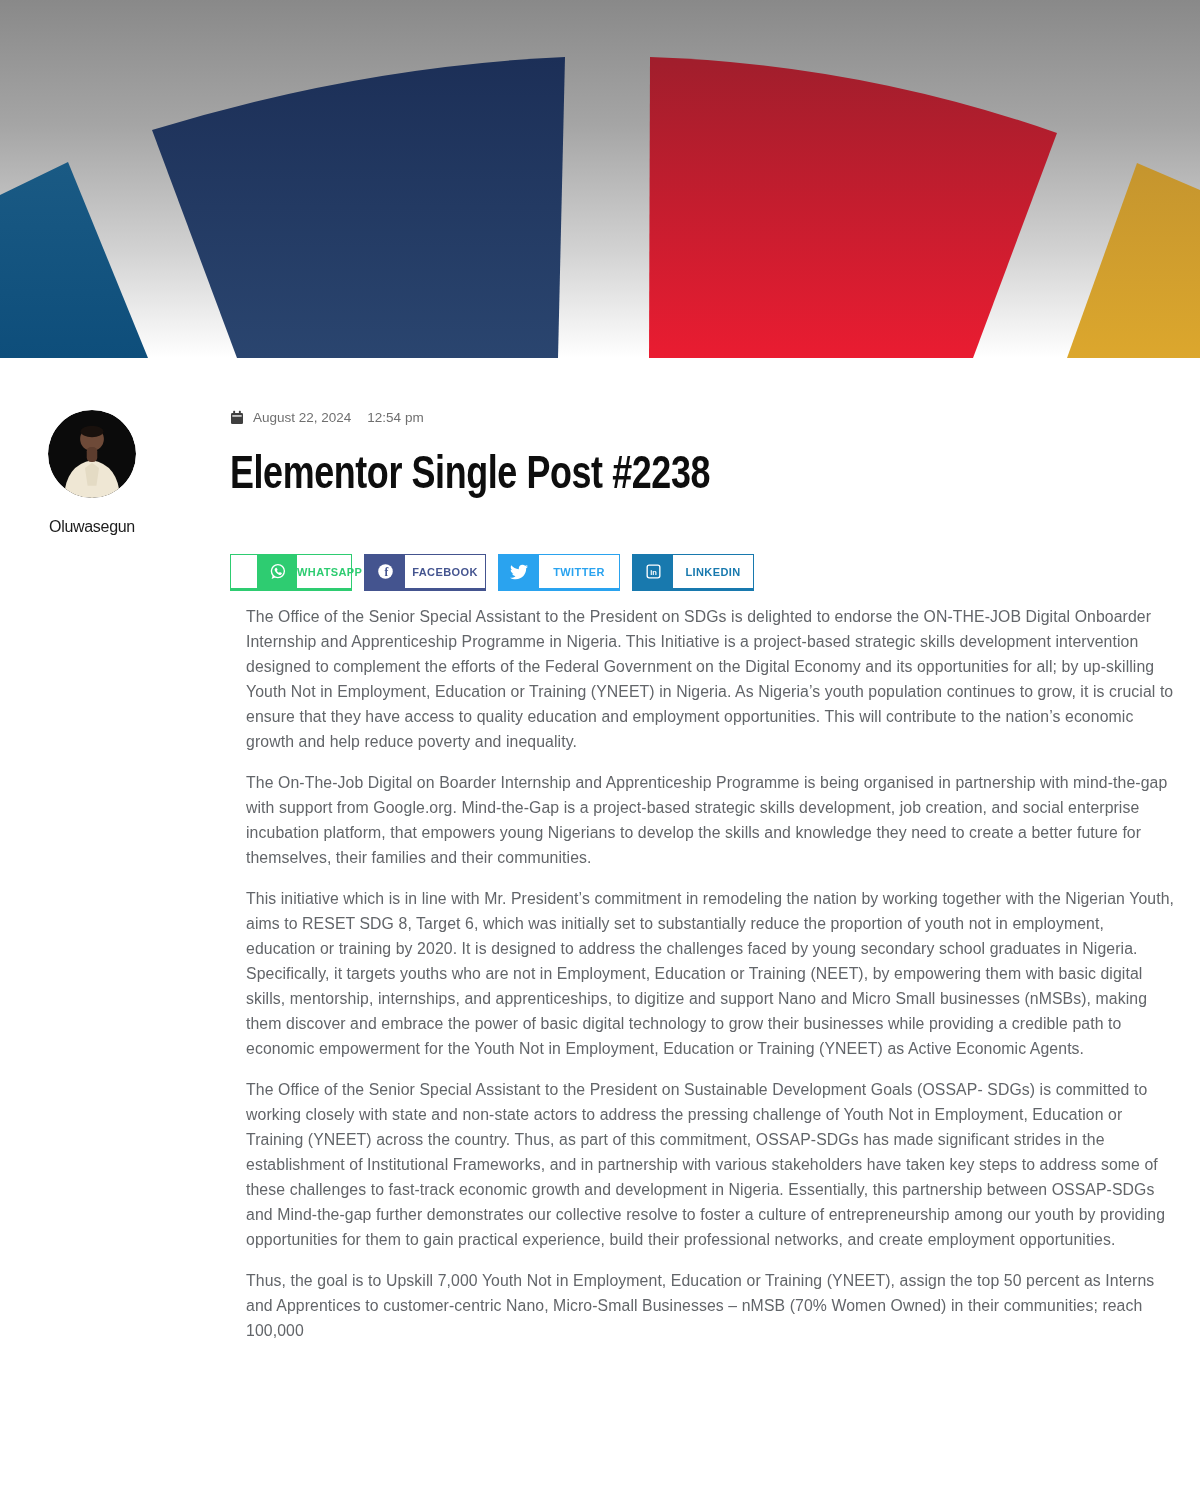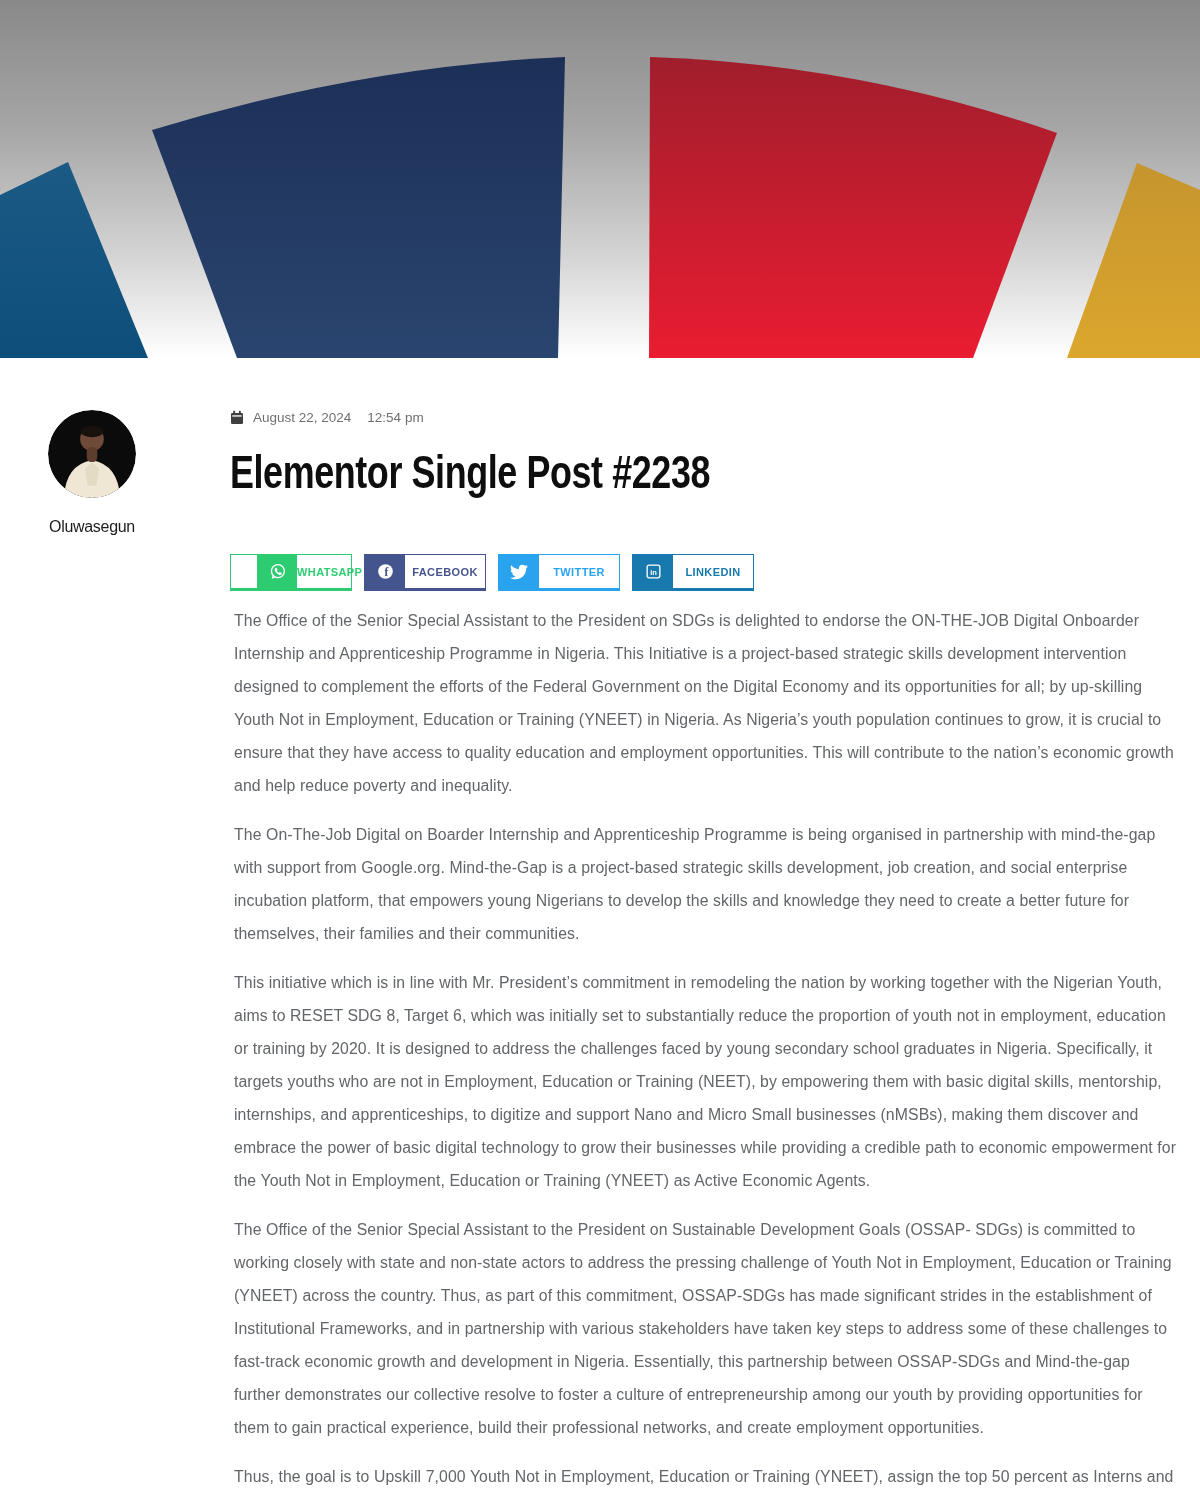--- a/index.html
+++ b/index.html
@@ -62,22 +62,22 @@
   .share-btn.twitter { border: 1px solid #2aa3ef; border-bottom: 3px solid #2aa3ef; }
   .share-btn.twitter .share-icon-box { background: #2aa3ef; }
   .share-btn.twitter .share-label { color: #2aa3ef; }
   .share-btn.linkedin { border: 1px solid #1879ae; border-bottom: 3px solid #1879ae; }
   .share-btn.linkedin .share-icon-box { background: #1879ae; }
   .share-btn.linkedin .share-label { color: #1879ae; }
 
   
   .post-body { margin-top: 13px; }
   .post-body p {
-    margin: 0 0 16px 4px;
-    font-size: 15.8px; line-height: 33px; color: #626569;
+    margin: 0 0 16px 16px;
+    font-size: 15.8px; line-height: 25px; color: #626569;
     letter-spacing: 0.1px;
   }
 </style>
 </head>
 <body>
 
 <div id="page">
 
   <div class="hero">
     <svg viewBox="0 0 1200 358" preserveAspectRatio="none">

